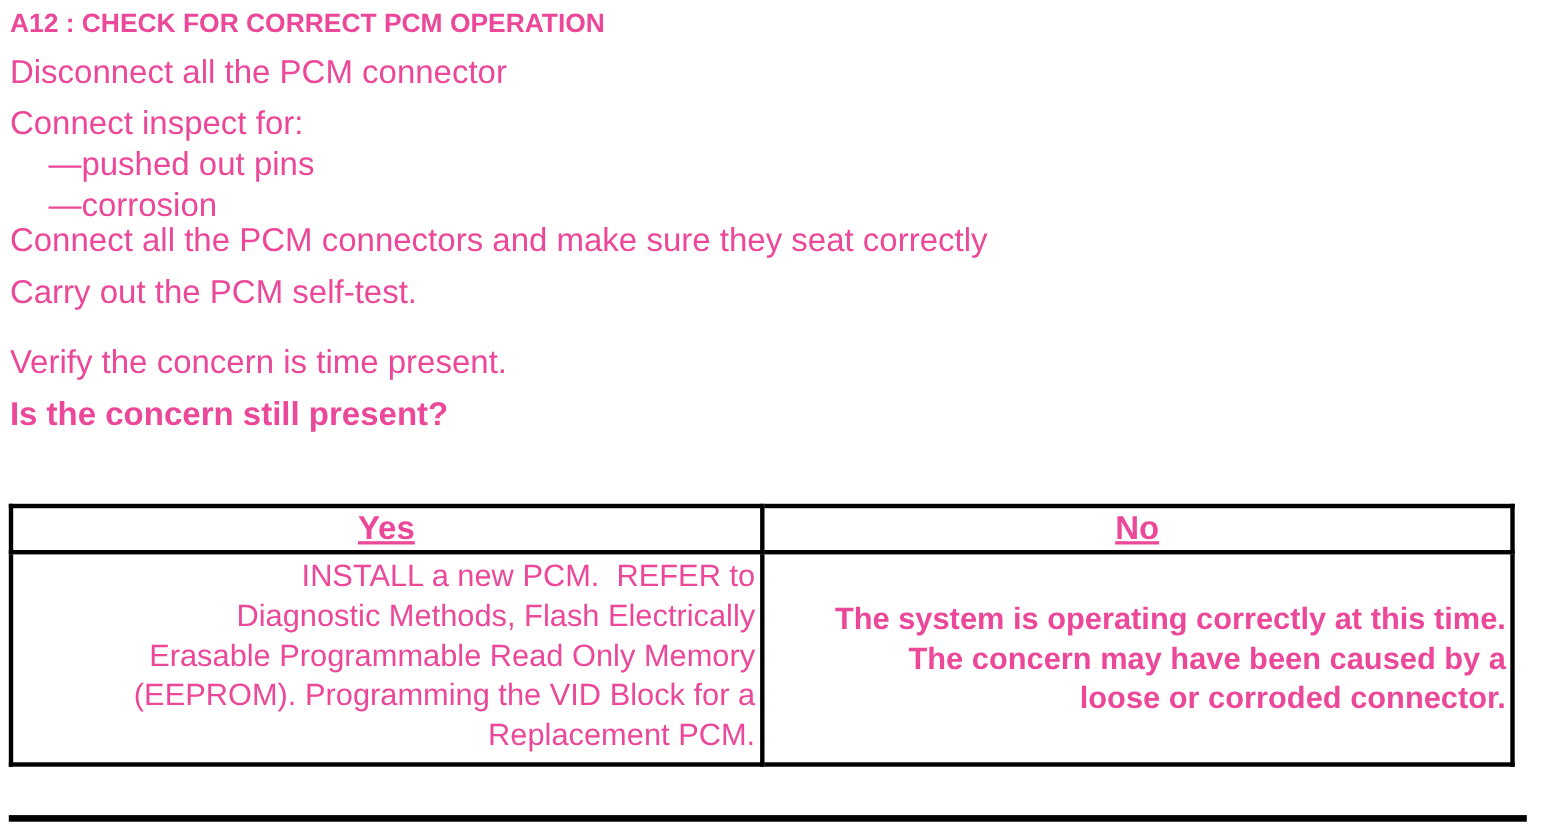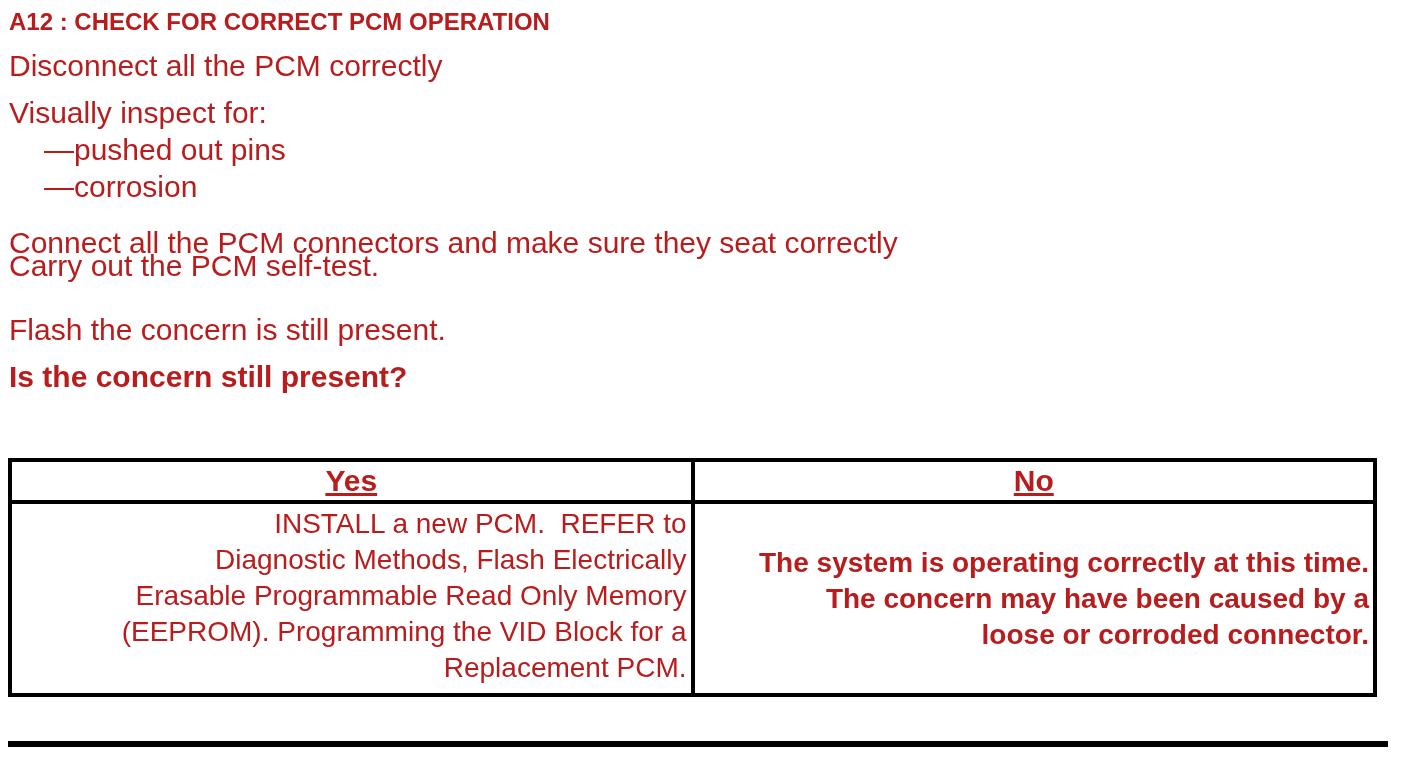--- a/index.html
+++ b/index.html
@@ -1,21 +1,21 @@
 <!DOCTYPE html>
 <html><head>
 <meta charset="utf-8">
 <style>
   html, body { margin: 0; padding: 0; background: #ffffff; }
   .page {
     position: relative;
     width: 1408px;
     height: 764px;
     background: #ffffff;
-    color: #b91c1c;
+    color: #ec4899;
     font-family: "Liberation Sans", "DejaVu Sans", sans-serif;
     overflow: hidden;
   }
   .abs { position: absolute; }
   .body-line {
     font-size: 30px;
     line-height: 30px;
     white-space: pre;
     left: 9px;
   }
@@ -69,33 +69,33 @@
     background: #000000;
   }
 </style>
 </head>
 <body>
 
 <div class="page">
 
   <div class="abs title-line" style="top:10px;">A12 : CHECK FOR CORRECT PCM OPERATION</div>
 
-  <div class="abs body-line" style="top:51px;">Disconnect all the PCM correctly</div>
+  <div class="abs body-line" style="top:51px;">Disconnect all the PCM connector</div>
 
-  <div class="abs body-line" style="top:98px;">Visually inspect for:</div>
+  <div class="abs body-line" style="top:98px;">Connect inspect for:</div>
 
   <div class="abs body-line indented" style="top:172px;">—corrosion</div>
 
   <div class="abs body-line indented" style="top:135px;">—pushed out pins</div>
 
-  <div class="abs body-line" style="top:228px;">Connect all the PCM connectors and make sure they seat correctly</div>
+  <div class="abs body-line" style="top:204px;">Connect all the PCM connectors and make sure they seat correctly</div>
 
   <div class="abs body-line" style="top:251px;">Carry out the PCM self-test.</div>
 
-  <div class="abs body-line" style="top:315px;">Flash the concern is still present.</div>
+  <div class="abs body-line" style="top:315px;">Verify the concern is time present.</div>
 
   <div class="abs body-line question" style="top:362px;">Is the concern still present?</div>
 
   <table class="decision">
     <colgroup>
       <col style="width:50%">
       <col style="width:50%">
     </colgroup>
     <thead>
       <tr>

